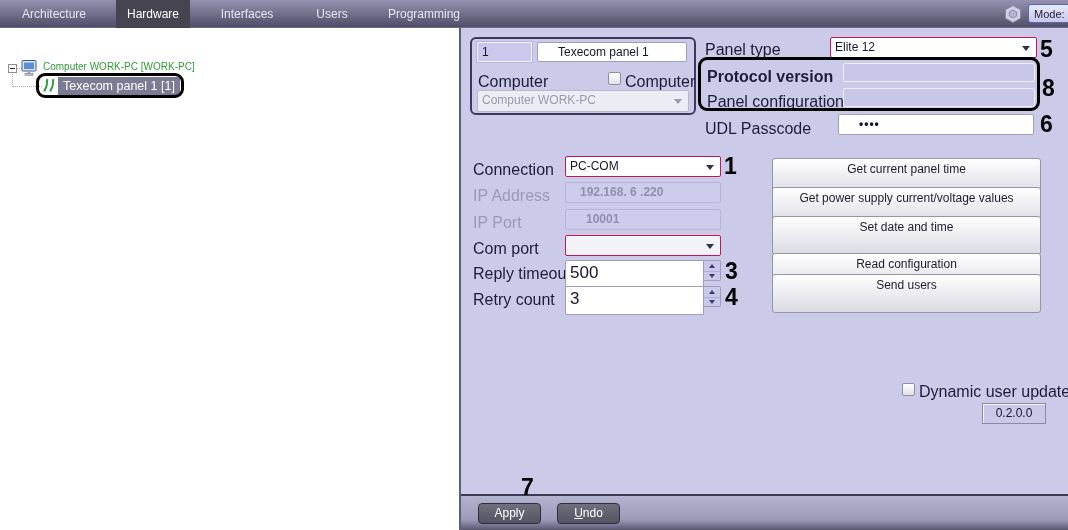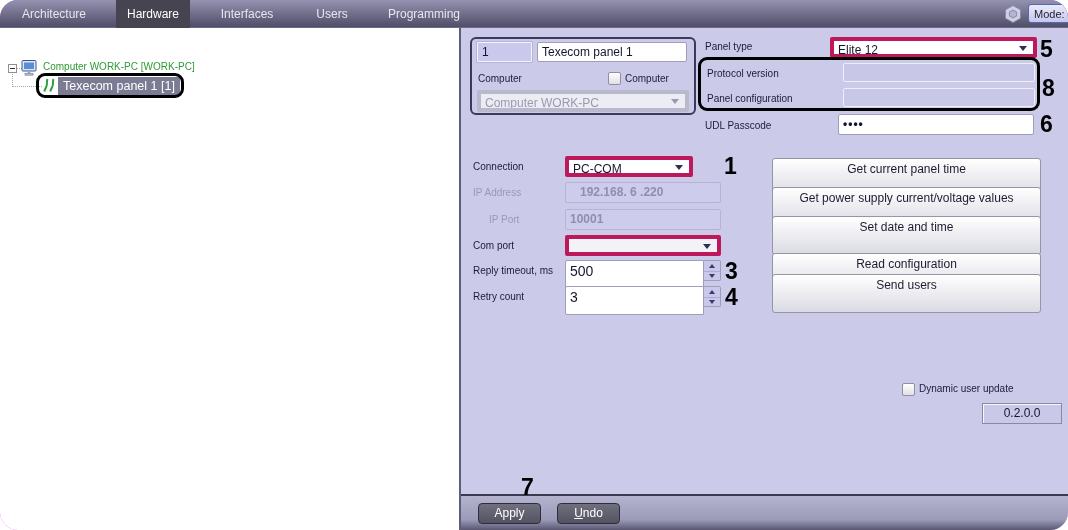--- a/index.html
+++ b/index.html
@@ -1,17 +1,17 @@
 <!DOCTYPE html>
 <html><head>
 <meta charset="utf-8">
 <style>
   html,body{margin:0;padding:0;}
   .screen{position:relative;width:1068px;height:530px;background:#d946ef;
-    font-family:"Liberation Sans",sans-serif;overflow:hidden;border-radius:18px;}
+    font-family:"Liberation Sans",sans-serif;overflow:hidden;}
 
   
   .menubar{position:absolute;left:0;top:0;width:1068px;height:28px;
     background:linear-gradient(#9492b0,#4f4d67);border-bottom:1px solid #6c6a86;box-sizing:border-box;}
   .tab{position:absolute;top:0;height:28px;line-height:28px;text-align:center;
     color:#e6e6f0;font-size:12px;cursor:default;}
   .tab.active{background:#454450;color:#ffffff;}
   .hex-icon{position:absolute;left:1003px;top:4px;width:20px;height:20px;}
   .mode-btn{position:absolute;left:1028px;top:4px;width:46px;height:19px;
     background:linear-gradient(#e9e9fa,#c7c7ea);border:1px solid #5568b8;border-radius:3px;
@@ -31,58 +31,58 @@
   .panel-icon{position:absolute;left:43px;top:50px;width:14px;height:15px;}
   .tree-sel{position:absolute;left:58px;top:49px;height:18px;line-height:18px;
     background:#7b7b94;color:#ffffff;padding:0 5px;font-size:12.5px;white-space:nowrap;}
 
   
   .settings{position:absolute;left:461px;top:28px;width:607px;height:502px;background:#cbcae9;}
 
   .groupbox{position:absolute;left:9px;top:9px;width:226px;height:78px;
     border:2px solid #3c3a5c;border-radius:6px;box-sizing:border-box;}
 
-  .lbl{position:absolute;font-size:10px;color:#1c1c3a;white-space:nowrap;}
+  .lbl{position:absolute;font-size:16px;color:#1c1c3a;white-space:nowrap;}
   .lbl.dis{color:#9a99b8;}
   .txt{position:absolute;background:#ffffff;border:1px solid #9e9dbb;border-radius:2px;
-    font-size:12px;color:#15152e;padding:2px 4px;box-sizing:border-box;white-space:nowrap;overflow:hidden;}
+    font-size:12px;color:#15152e;padding:2px 20px;box-sizing:border-box;white-space:nowrap;overflow:hidden;}
   .txt.dis{background:#cdccec;color:#8f8eae;border-color:#b5b4d2;font-weight:bold;}
   .txt.dis2{background:#c8c7e8;border:1px solid #eeedf8;color:#8f8eae;}
   .idbox{position:absolute;background:#cac9ed;border:1px solid #f4f4fc;box-shadow:0 0 0 1px #b4b3d8;
     font-size:12px;color:#15152e;padding:2px 4px;box-sizing:border-box;border-radius:1px;}
 
-  .combo{position:absolute;background:#ffffff;border:4px solid #be185d;border-radius:2px;
+  .combo{position:absolute;background:#ffffff;border:1px solid #be185d;border-radius:2px;
     font-size:12px;color:#15152e;padding:2px 20px 2px 4px;box-sizing:border-box;white-space:nowrap;overflow:hidden;}
   .combo.dis{background:#ececf4;color:#9a99ae;border-color:#b9b8cc;}
   .arrow{position:absolute;right:6px;top:50%;margin-top:-2px;width:0;height:0;
     border-left:4px solid transparent;border-right:4px solid transparent;border-top:5px solid #2f2f52;}
   .combo.dis .arrow{border-top-color:#9a99b0;}
 
   .spinwrap{position:absolute;height:21px;box-sizing:border-box;}
   .spinfield{position:absolute;left:0;top:0;right:17px;height:29px;background:#fff;
-    border:1px solid #9e9dbb;border-radius:2px 0 0 2px;font-size:14px;color:#15152e;
+    border:1px solid #9e9dbb;border-radius:2px 0 0 2px;font-size:17px;color:#15152e;
     padding:2px 4px;box-sizing:border-box;}
   .spinbtns{position:absolute;right:0;top:0;width:17px;height:21px;background:#c9c8ea;
     border:1px solid #9e9dbb;border-left:none;box-sizing:border-box;border-radius:0 2px 2px 0;}
   .spin-up,.spin-dn{position:absolute;left:0;width:100%;height:50%;}
   .spin-up{top:0;border-bottom:1px solid #aeadd0;}
   .spin-dn{bottom:0;}
   .spin-up::after{content:"";position:absolute;left:50%;top:3px;margin-left:-3px;width:0;height:0;
     border-left:3px solid transparent;border-right:3px solid transparent;border-bottom:4px solid #3a3a6a;}
   .spin-dn::after{content:"";position:absolute;left:50%;top:3px;margin-left:-3px;width:0;height:0;
     border-left:3px solid transparent;border-right:3px solid transparent;border-top:4px solid #3a3a6a;}
 
   .cb{position:absolute;width:13px;height:13px;background:linear-gradient(#ffffff,#e0e0e6);
     border:1px solid #8f8fa4;border-radius:2px;box-sizing:border-box;}
 
   .btn-action{position:absolute;left:311px;width:269px;height:39px;
     background:linear-gradient(#ffffff,#dadae3);border:1px solid #9595a6;border-radius:3px;
     font-size:12px;color:#1c1c30;text-align:center;line-height:20px;box-sizing:border-box;}
 
-  .verbox{position:absolute;left:521px;top:375px;width:80px;height:21px;background:#c9c8e8;
+  .verbox{position:absolute;left:521px;top:375px;width:64px;height:21px;background:#c9c8e8;
     border:1px solid #8a8a9e;box-shadow:inset 1px 1px 0 #f6f6fc;text-align:center;line-height:19px;
     font-size:12px;color:#15152e;box-sizing:border-box;}
 
   .bottombar{position:absolute;left:0;top:466px;width:607px;height:36px;
     background:linear-gradient(#b5b4cf 0%,#9b9ab8 70%,#595770 100%);border-top:2px solid #3a3a50;box-sizing:border-box;}
   .btn-dark{position:absolute;top:7px;width:63px;height:21px;
     background:linear-gradient(#706f7d,#545361);border:1px solid #2e2e40;border-radius:4px;
     color:#ffffff;font-size:12px;text-align:center;line-height:19px;box-sizing:border-box;}
   .accel{text-decoration:underline;}
 
@@ -150,39 +150,39 @@
       <span>Computer WORK-PC</span>
       <span class="arrow"></span>
     </div>
 
     <div class="lbl" style="left:244px;top:13px;">Panel type</div>
     <div class="combo" style="left:369px;top:9px;width:207px;height:21px;">
       <span>Elite 12</span>
       <span class="arrow"></span>
     </div>
 
-    <div class="lbl" style="left:246px;top:40px;">Protocol version</div>
+    <div class="lbl" style="left:246px;top:40px;font-weight:bold;">Protocol version</div>
     <div class="txt dis2" style="left:382px;top:35px;width:192px;height:19px;"></div>
     <div class="lbl" style="left:246px;top:65px;">Panel configuration</div>
     <div class="txt dis2" style="left:382px;top:60px;width:192px;height:19px;"></div>
     <div class="ann-box" style="left:237px;top:29px;width:342px;height:54px;"></div>
 
     <div class="lbl" style="left:244px;top:92px;">UDL Passcode</div>
     <div class="txt" style="left:377px;top:86px;width:196px;height:21px;font-weight:bold;letter-spacing:1px;">••••</div>
 
     <div class="lbl" style="left:12px;top:133px;">Connection</div>
-    <div class="combo" style="left:104px;top:128px;width:128px;height:21px;">
+    <div class="combo" style="left:104px;top:128px;width:156px;height:21px;">
       <span>PC-COM</span>
       <span class="arrow"></span>
     </div>
 
     <div class="lbl dis" style="left:12px;top:159px;">IP Address</div>
     <div class="txt dis" style="left:104px;top:154px;width:156px;height:21px;padding-left:14px;">192.168. 6 .220</div>
 
-    <div class="lbl dis" style="left:12px;top:186px;margin-left:16px;">IP Port</div>
+    <div class="lbl dis" style="left:12px;top:186px;">IP Port</div>
     <div class="txt dis" style="left:104px;top:181px;width:156px;height:21px;">10001</div>
 
     <div class="lbl" style="left:12px;top:212px;">Com port</div>
     <div class="combo" style="left:104px;top:207px;width:156px;height:21px;background:#f2f2f7;">
       <span></span>
       <span class="arrow"></span>
     </div>
 
     <div class="lbl" style="left:12px;top:237px;">Reply timeout, ms</div>
     <div class="spinwrap" style="left:104px;top:232px;width:156px;">

